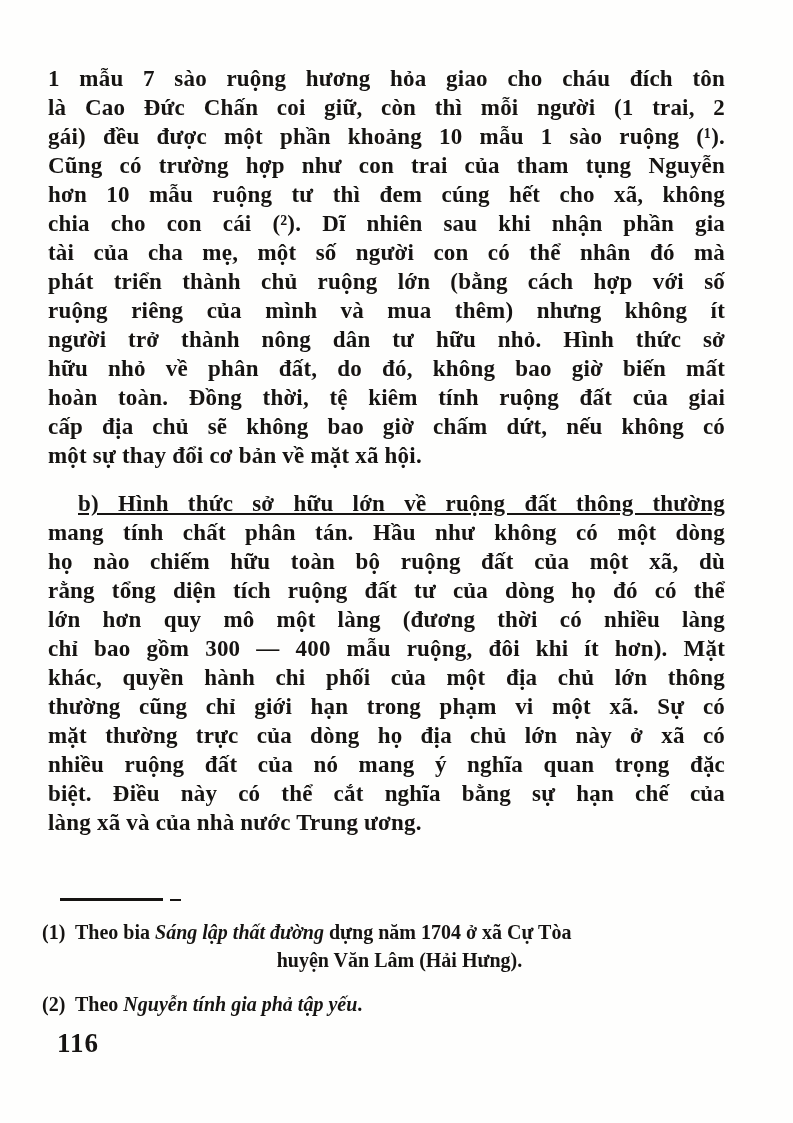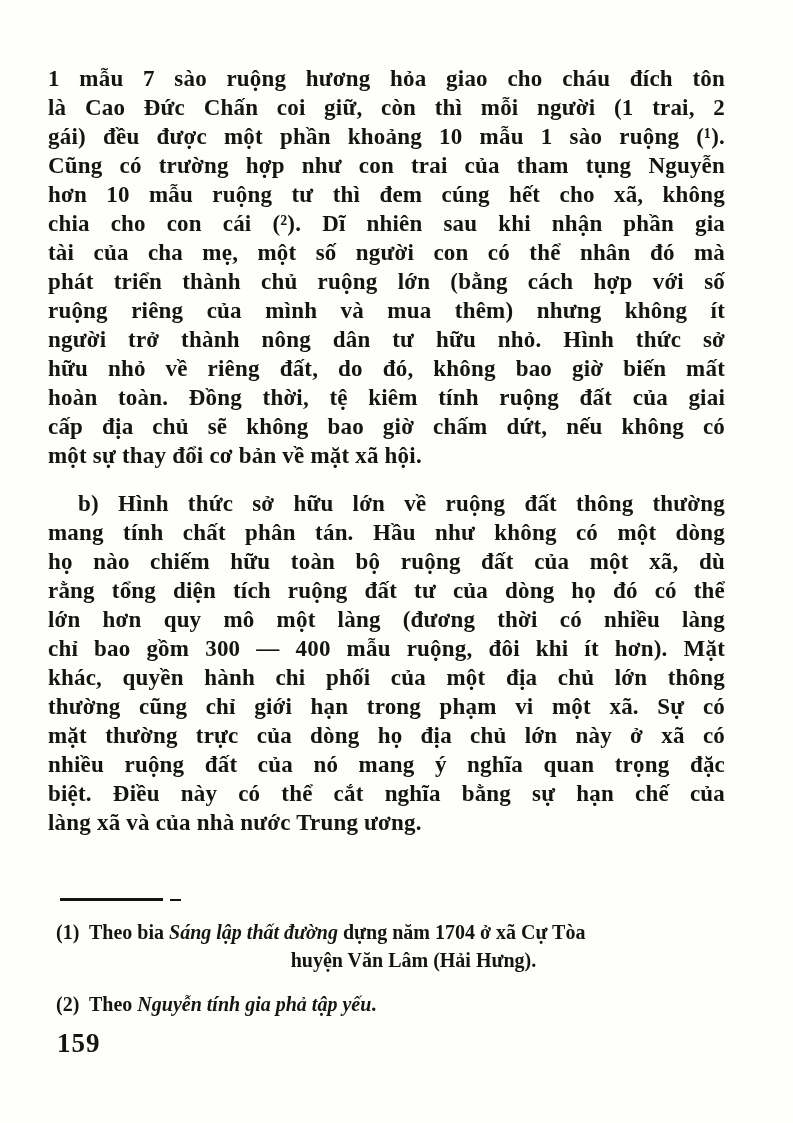--- a/index.html
+++ b/index.html
@@ -30,20 +30,21 @@
     text-align: justify;
     text-align-last: justify;
     white-space: normal;
     letter-spacing: 0.2px;
   }
   .line.last {
     text-align-last: left;
   }
   .line.indent {
     text-indent: 30px;
+    text-decoration: underline;
   }
   .para-b {
     margin-top: 19px;
   }
   
   .separator {
     position: absolute;
     left: 60px;
     top: 898px;
     display: flex;
@@ -58,21 +59,21 @@
   }
   .sep-dash {
     display: block;
     width: 11px;
     height: 2px;
     background: #161412;
   }
   
   .footnotes {
     position: absolute;
-    left: 56px;
+    left: 42px;
     top: 918px;
     width: 682px;
     font-size: 20px;
     line-height: 28px;
     font-weight: 700;
   }
   .fn-marker {
     display: inline-block;
     width: 33px;
   }
@@ -108,21 +109,21 @@
       <div class="line">1 mẫu 7 sào ruộng hương hỏa giao cho cháu đích tôn</div>
       <div class="line">là Cao Đức Chấn coi giữ, còn thì mỗi người (1 trai, 2</div>
       <div class="line">gái) đều được một phần khoảng 10 mẫu 1 sào ruộng (¹).</div>
       <div class="line">Cũng có trường hợp như con trai của tham tụng Nguyễn</div>
       <div class="line">hơn 10 mẫu ruộng tư thì đem cúng hết cho xã, không</div>
       <div class="line">chia cho con cái (²). Dĩ nhiên sau khi nhận phần gia</div>
       <div class="line">tài của cha mẹ, một số người con có thể nhân đó mà</div>
       <div class="line">phát triển thành chủ ruộng lớn (bằng cách hợp với số</div>
       <div class="line">ruộng riêng của mình và mua thêm) nhưng không ít</div>
       <div class="line">người trở thành nông dân tư hữu nhỏ. Hình thức sở</div>
-      <div class="line">hữu nhỏ về riêng đất, do đó, không bao giờ biến mất</div>
+      <div class="line">hữu nhỏ về phân đất, do đó, không bao giờ biến mất</div>
       <div class="line">hoàn toàn. Đồng thời, tệ kiêm tính ruộng đất của giai</div>
       <div class="line">cấp địa chủ sẽ không bao giờ chấm dứt, nếu không có</div>
       <div class="line last">một sự thay đổi cơ bản về mặt xã hội.</div>
     </div>
 
     <div class="para para-b">
       <div class="line indent">b) Hình thức sở hữu lớn về ruộng đất thông thường</div>
       <div class="line">mang tính chất phân tán. Hầu như không có một dòng</div>
       <div class="line">họ nào chiếm hữu toàn bộ ruộng đất của một xã, dù</div>
       <div class="line">rằng tổng diện tích ruộng đất tư của dòng họ đó có thể</div>
@@ -151,15 +152,15 @@
       </div>
       <div class="fn-line fn-cont">huyện Văn Lâm (Hải Hưng).</div>
     </div>
 
     <div class="footnote footnote-2">
       <span class="fn-marker">(2)</span><span>Theo </span><i>Nguyễn tính gia phả tập yếu</i><span>.</span>
     </div>
 
   </div>
 
-  <div class="page-number">159</div>
+  <div class="page-number">116</div>
 
 </div>
 
 </body></html>

